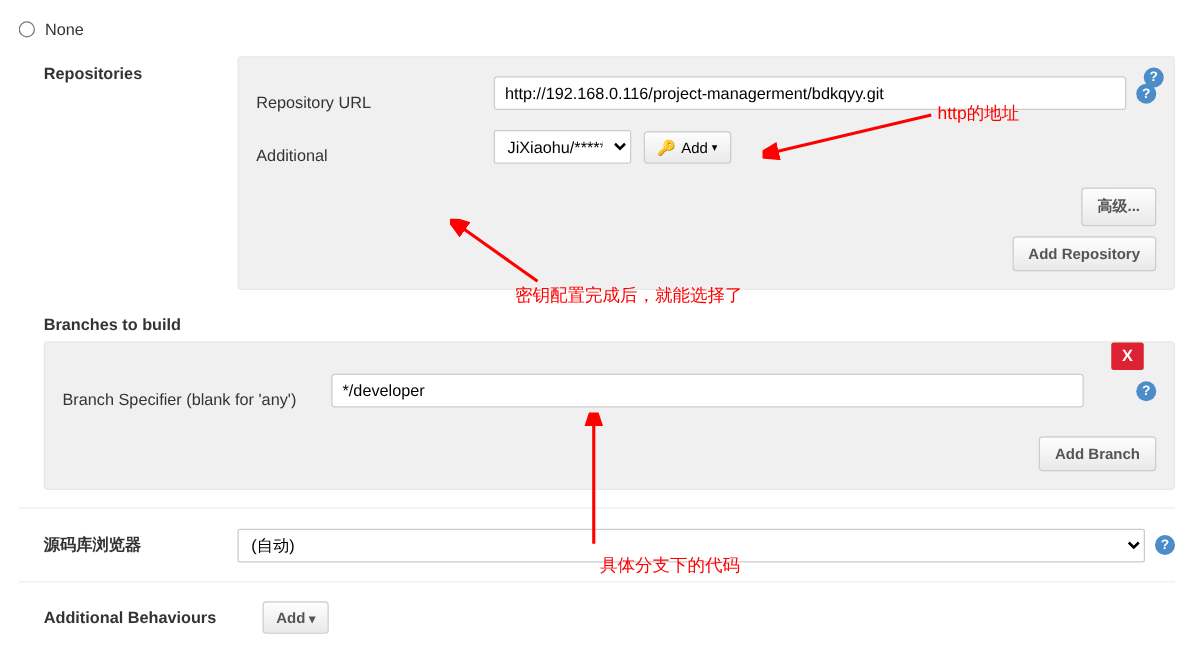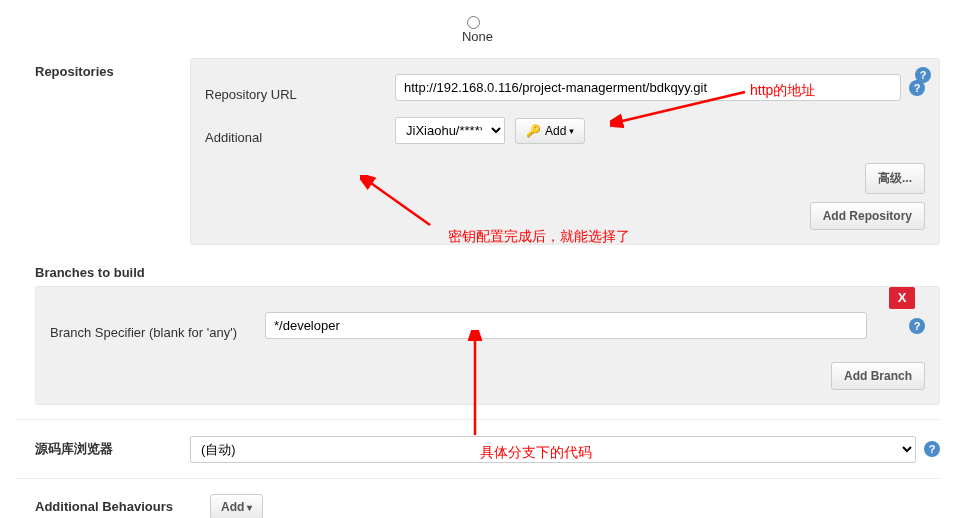--- a/index.html
+++ b/index.html
@@ -1,18 +1,18 @@
 <!DOCTYPE html>
 <html><head>
 <meta charset="utf-8">
 <style>
 * { box-sizing: border-box; margin: 0; padding: 0; }
 body { font-family: Arial, Helvetica, sans-serif; font-size: 13px; color: #333; background: #fff; width: 955px; position: relative; }
 .container { padding: 10px 15px; }
-.radio-row { display: flex; align-items: center; padding: 6px 0; flex-direction: column; }
+.radio-row { display: flex; align-items: center; padding: 6px 0; }
 .radio-row input[type="radio"] { margin-right: 8px; }
 .radio-label { font-size: 13px; }
 .section { display: flex; margin: 8px 0 14px 0; }
 .section-label { width: 155px; padding: 6px 0; font-size: 13px; color: #333; flex-shrink: 0; font-weight: bold; }
 .section-body { flex: 1; background: #f0f0f0; border: 1px solid #e8e8e8; border-radius: 3px; padding: 14px 14px 14px 14px; position: relative; }
 .form-row { display: flex; align-items: center; margin-bottom: 14px; }
 .form-label { width: 190px; font-size: 13px; margin-top: 14px; }
 .form-input { flex: 1; }
 input[type="text"] { width: 100%; padding: 5px 8px; border: 1px solid #ccc; border-radius: 3px; font-size: 13px; background: #fff; }
 select { padding: 4px 6px; border: 1px solid #ccc; border-radius: 2px; font-size: 13px; background: #fff; }
@@ -117,21 +117,21 @@
 <div class="annotation" style="top:82px; left:750px;">http的地址</div>
 <svg class="arrow" style="top:88px; left:610px;" width="140" height="40">
   <defs>
       <marker id="ah1" markerWidth="10" markerHeight="10" refX="2" refY="3" orient="auto">
         <path d="M0,0 L0,6 L9,3 z" fill="#f00"></path>
       </marker>
     </defs>
   <line x1="135" y1="4" x2="8" y2="34" stroke="#f00" stroke-width="2.5" marker-end="url(#ah1)"></line>
 </svg>
 
-<div class="annotation" style="top:228px; left:448px;">密钥配置完成后，就能选择了</div>
+<div class="annotation" style="top:228px; left:412px;">密钥配置完成后，就能选择了</div>
 <svg class="arrow" style="top:175px; left:360px;" width="80" height="55">
   <defs>
       <marker id="ah2" markerWidth="10" markerHeight="10" refX="2" refY="3" orient="auto">
         <path d="M0,0 L0,6 L9,3 z" fill="#f00"></path>
       </marker>
     </defs>
   <line x1="70" y1="50" x2="8" y2="6" stroke="#f00" stroke-width="2.5" marker-end="url(#ah2)"></line>
 </svg>
 
 <div class="annotation" style="top:444px; left:480px;">具体分支下的代码</div>

